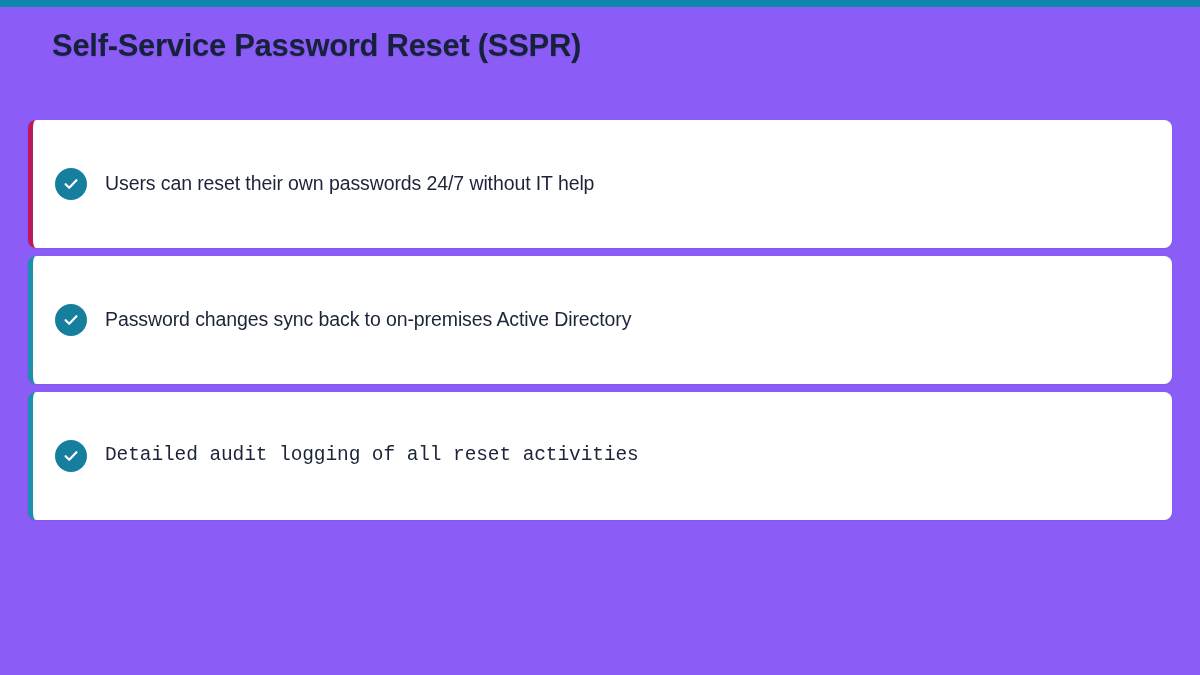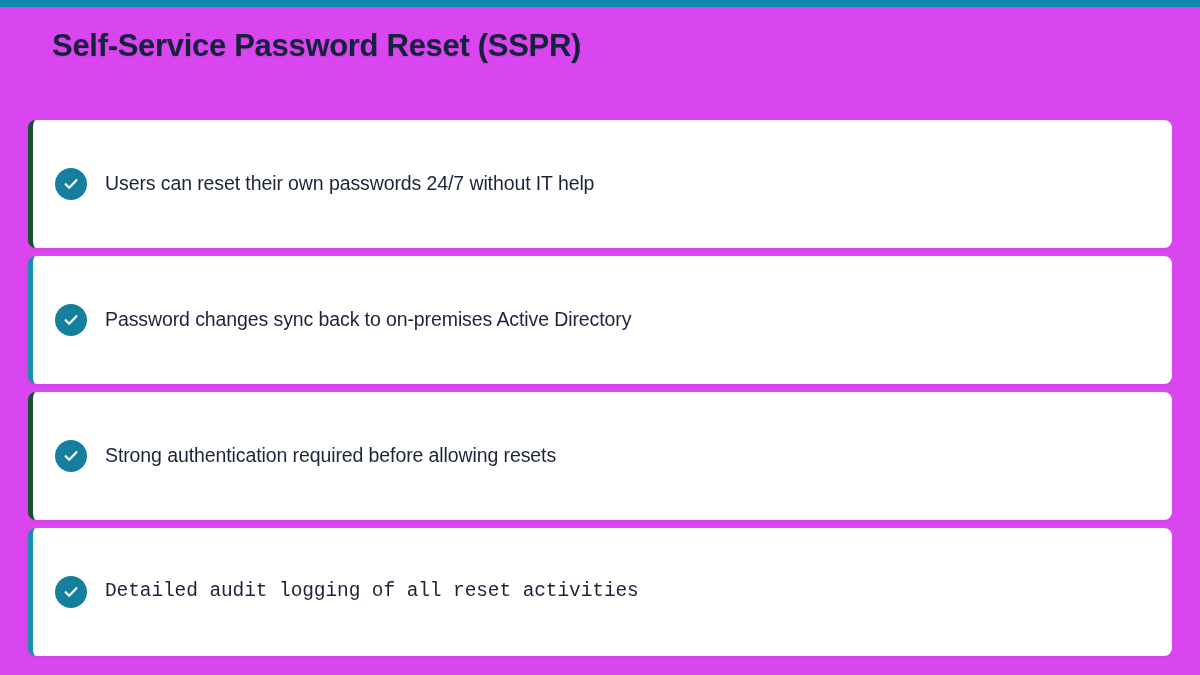--- a/index.html
+++ b/index.html
@@ -10,21 +10,21 @@
     width: 1200px;
     height: 675px;
     overflow: hidden;
     font-family: "Liberation Sans", sans-serif;
     background: #fdfaea;
   }
   .slide {
     position: relative;
     width: 1200px;
     height: 675px;
-    background: #d946ef;
+    background: #8b5cf6;
     box-sizing: border-box;
   }
   .top-accent-bar {
     position: absolute;
     top: 0;
     left: 0;
     width: 1200px;
     height: 7px;
     background: #0f86ac;
   }
@@ -45,21 +45,21 @@
     left: 28px;
     width: 1144px;
   }
   .card {
     position: relative;
     box-sizing: border-box;
     height: 128px;
     margin-bottom: 8px;
     background: #ffffff;
     border-radius: 8px;
-    border-left: 5px solid #14532d;
+    border-left: 5px solid #be185d;
     display: flex;
     align-items: center;
     box-shadow: 0 1px 2px rgba(0,0,0,0.05);
   }
   .card.accent-teal {
     border-left-color: #1a8fae;
   }
   .card:last-child {
     margin-bottom: 0;
     font-family: Liberation Mono, monospace;
@@ -108,28 +108,20 @@
 
     <div class="card accent-teal">
       <span class="check-badge">
         <svg width="18" height="18" viewBox="0 0 18 18" aria-hidden="true">
           <path d="M3.6 9.2 L7.2 12.8 L14.4 5.2" fill="none" stroke="#ffffff" stroke-width="2.2" stroke-linecap="round" stroke-linejoin="round"></path>
         </svg>
       </span>
       <span class="card-text">Password changes sync back to on-premises Active Directory</span>
     </div>
 
-    <div class="card">
-      <span class="check-badge">
-        <svg width="18" height="18" viewBox="0 0 18 18" aria-hidden="true">
-          <path d="M3.6 9.2 L7.2 12.8 L14.4 5.2" fill="none" stroke="#ffffff" stroke-width="2.2" stroke-linecap="round" stroke-linejoin="round"></path>
-        </svg>
-      </span>
-      <span class="card-text">Strong authentication required before allowing resets</span>
-    </div>
 
     <div class="card accent-teal">
       <span class="check-badge">
         <svg width="18" height="18" viewBox="0 0 18 18" aria-hidden="true">
           <path d="M3.6 9.2 L7.2 12.8 L14.4 5.2" fill="none" stroke="#ffffff" stroke-width="2.2" stroke-linecap="round" stroke-linejoin="round"></path>
         </svg>
       </span>
       <span class="card-text">Detailed audit logging of all reset activities</span>
     </div>
 

